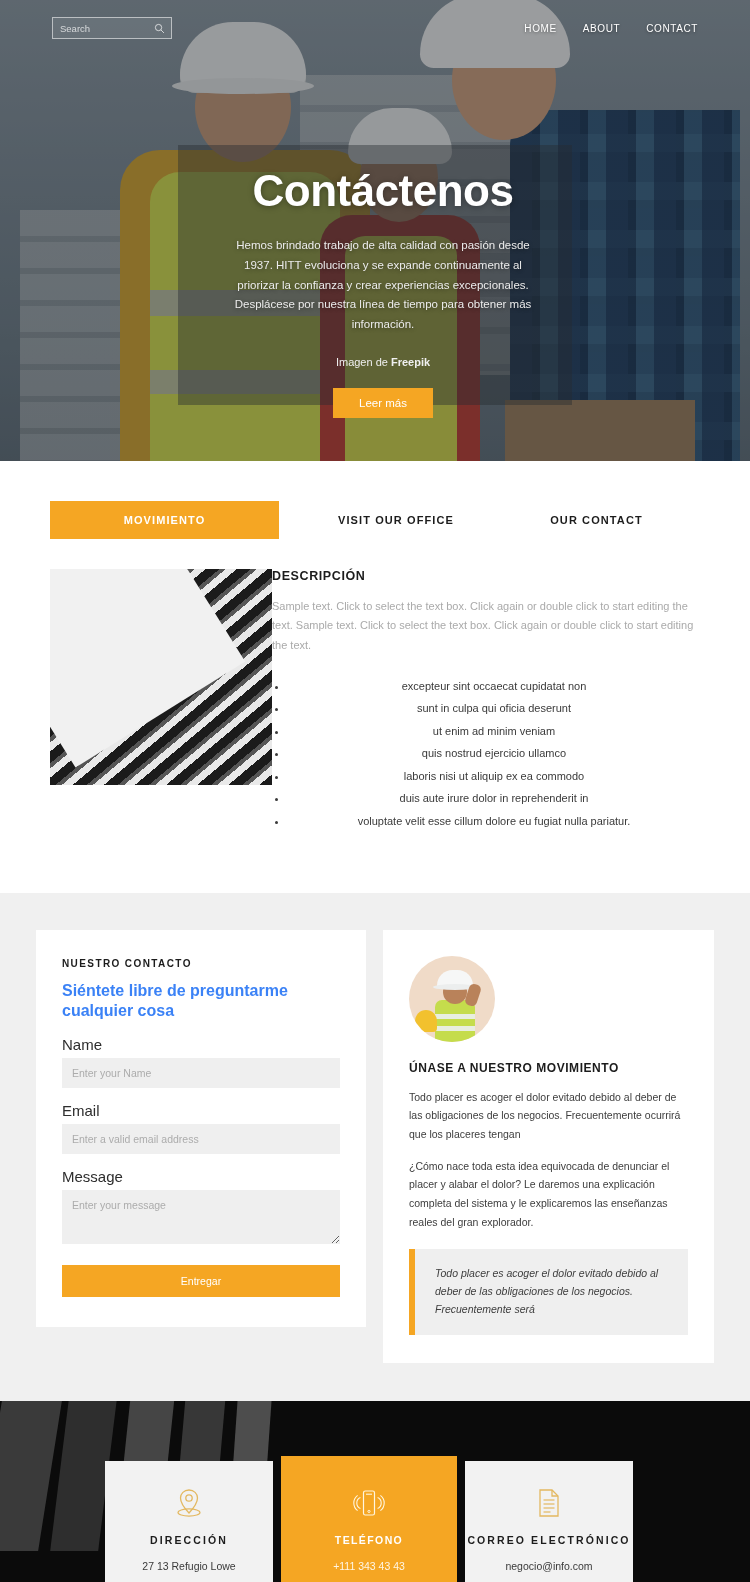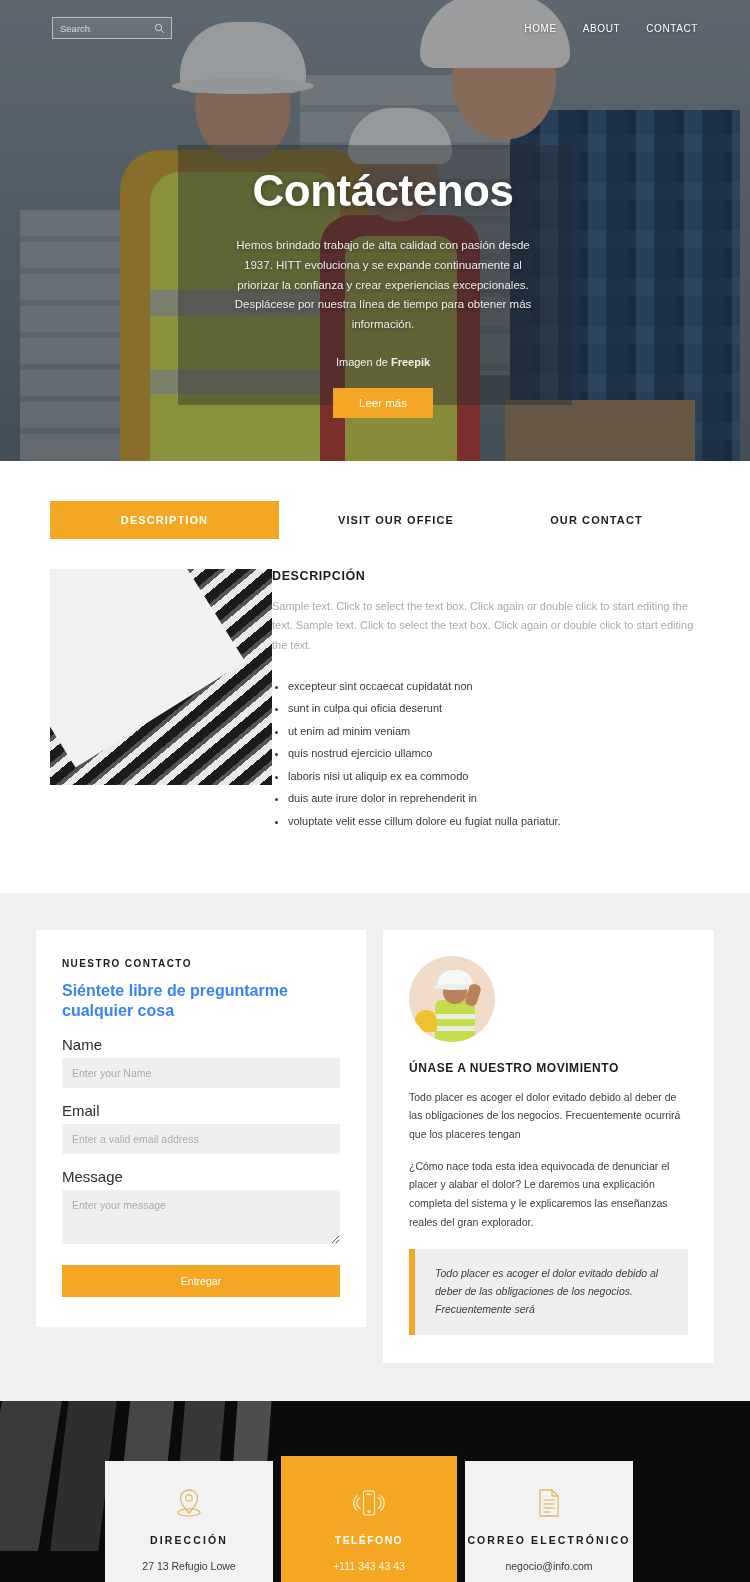--- a/index.html
+++ b/index.html
@@ -134,21 +134,21 @@
       #efefef;
     position:relative; overflow:hidden;
   }
   .tab-img::before{
     content:""; position:absolute; left:-40px; top:-30px; width:200px; height:190px;
     background:#f1f1f1; transform:rotate(-32deg);
   }
   .tab-text { flex:1; }
   .tab-h { font-size:12.5px; font-weight:700; letter-spacing:.6px; color:#1c1c1c; }
   .tab-p { margin-top:14px; font-size:11px; line-height:1.75; color:#aaaaaa; }
-  .tab-ul { margin:20px 0 0 16px; }
+  .tab-ul { margin:20px 0 0 16px;text-align:center; }
   .tab-ul li { font-size:11px; line-height:2.05; color:#3a3a3a; }
 
   
   .gray-section { background:#f0f0f0; padding:37px 0 38px; }
   .cards-row { width:678px; margin:0 auto; display:flex; gap:17px; align-items:flex-start; }
   .card { background:#fff; }
   .card-form { width:334px; padding:28px 26px 30px; }
   .card-side { width:335px; padding:26px 26px 28px; }
 
   .eyebrow { font-size:10px; font-weight:700; letter-spacing:1.4px; color:#1c1c1c; }
@@ -270,21 +270,21 @@
         <a href="#">HOME</a>
         <a href="#">ABOUT</a>
         <a href="#">CONTACT</a>
       </nav>
     </div>
   </section>
 
   <section class="tabs-section">
     <div class="container">
       <div class="tablist">
-        <button class="tab t1">DESCRIPTION</button>
+        <button class="tab t1">MOVIMIENTO</button>
         <button class="tab t2">VISIT OUR OFFICE</button>
         <button class="tab t3">OUR CONTACT</button>
       </div>
 
       <div class="tab-body">
         <div class="tab-img"></div>
         <div class="tab-text">
           <h3 class="tab-h">DESCRIPCIÓN</h3>
           <p class="tab-p">Sample text. Click to select the text box. Click again or double click to start editing the text. Sample text. Click to select the text box. Click again or double click to start editing the text.</p>
           <ul class="tab-ul">

